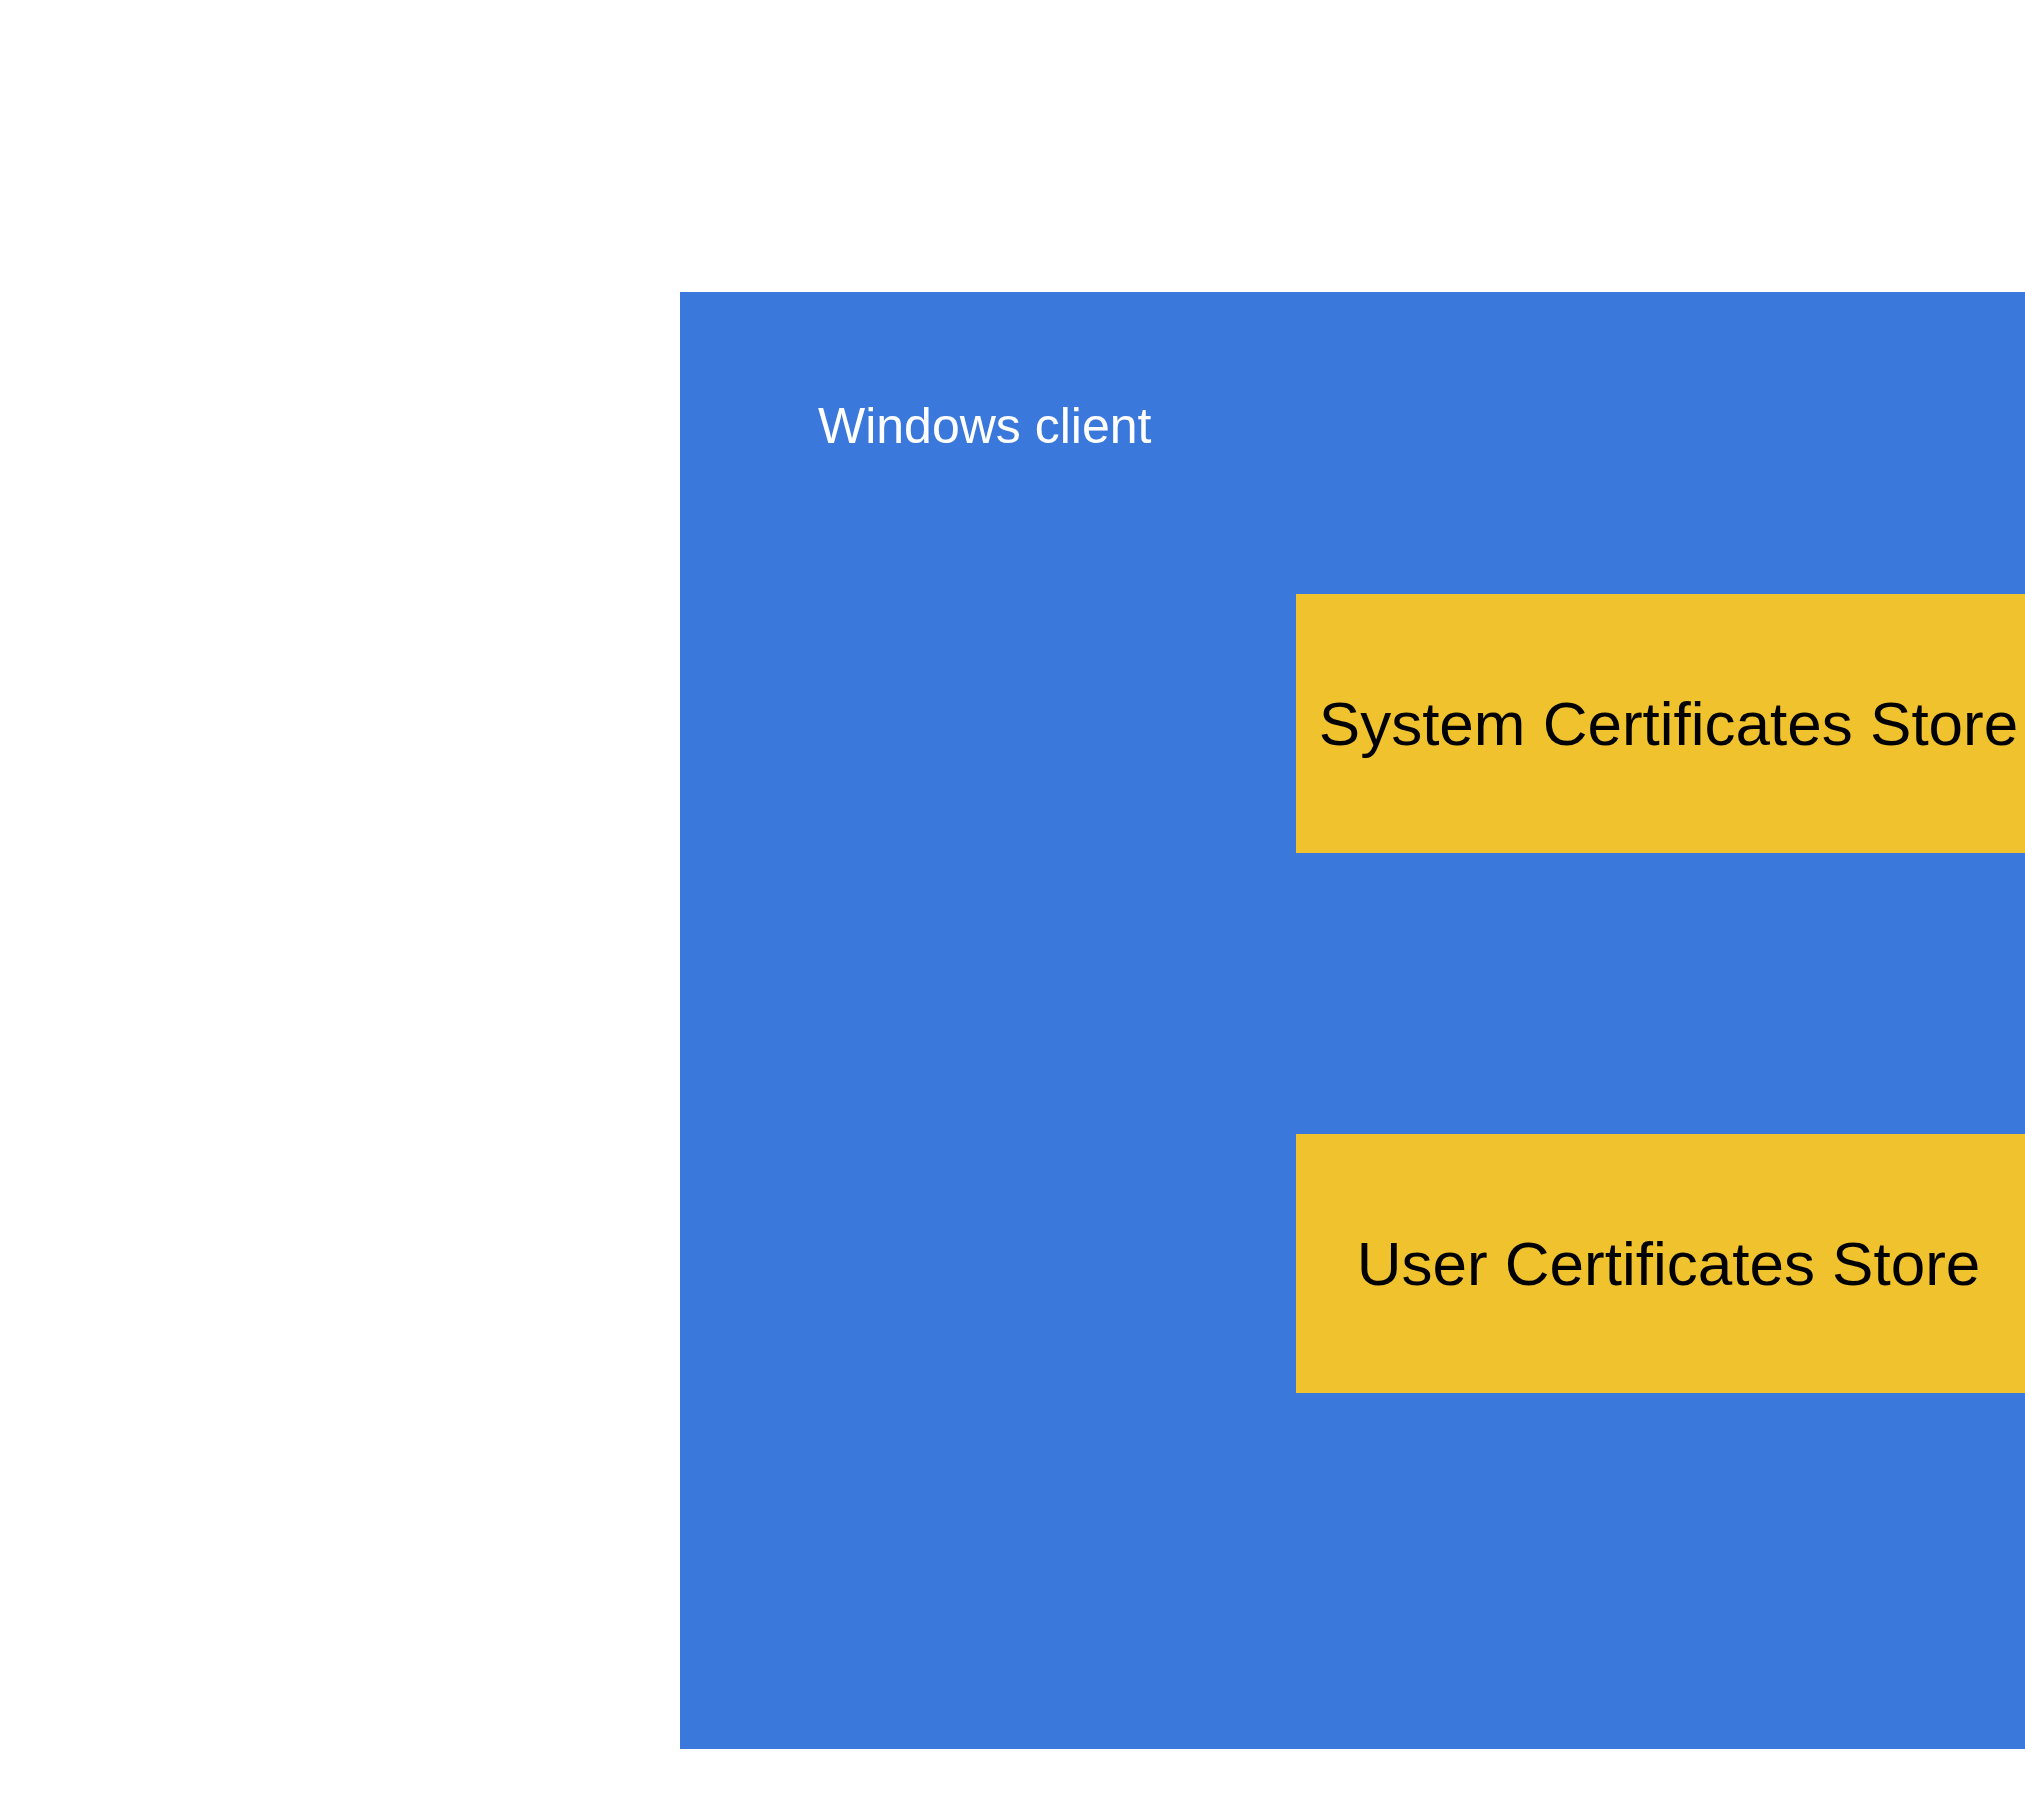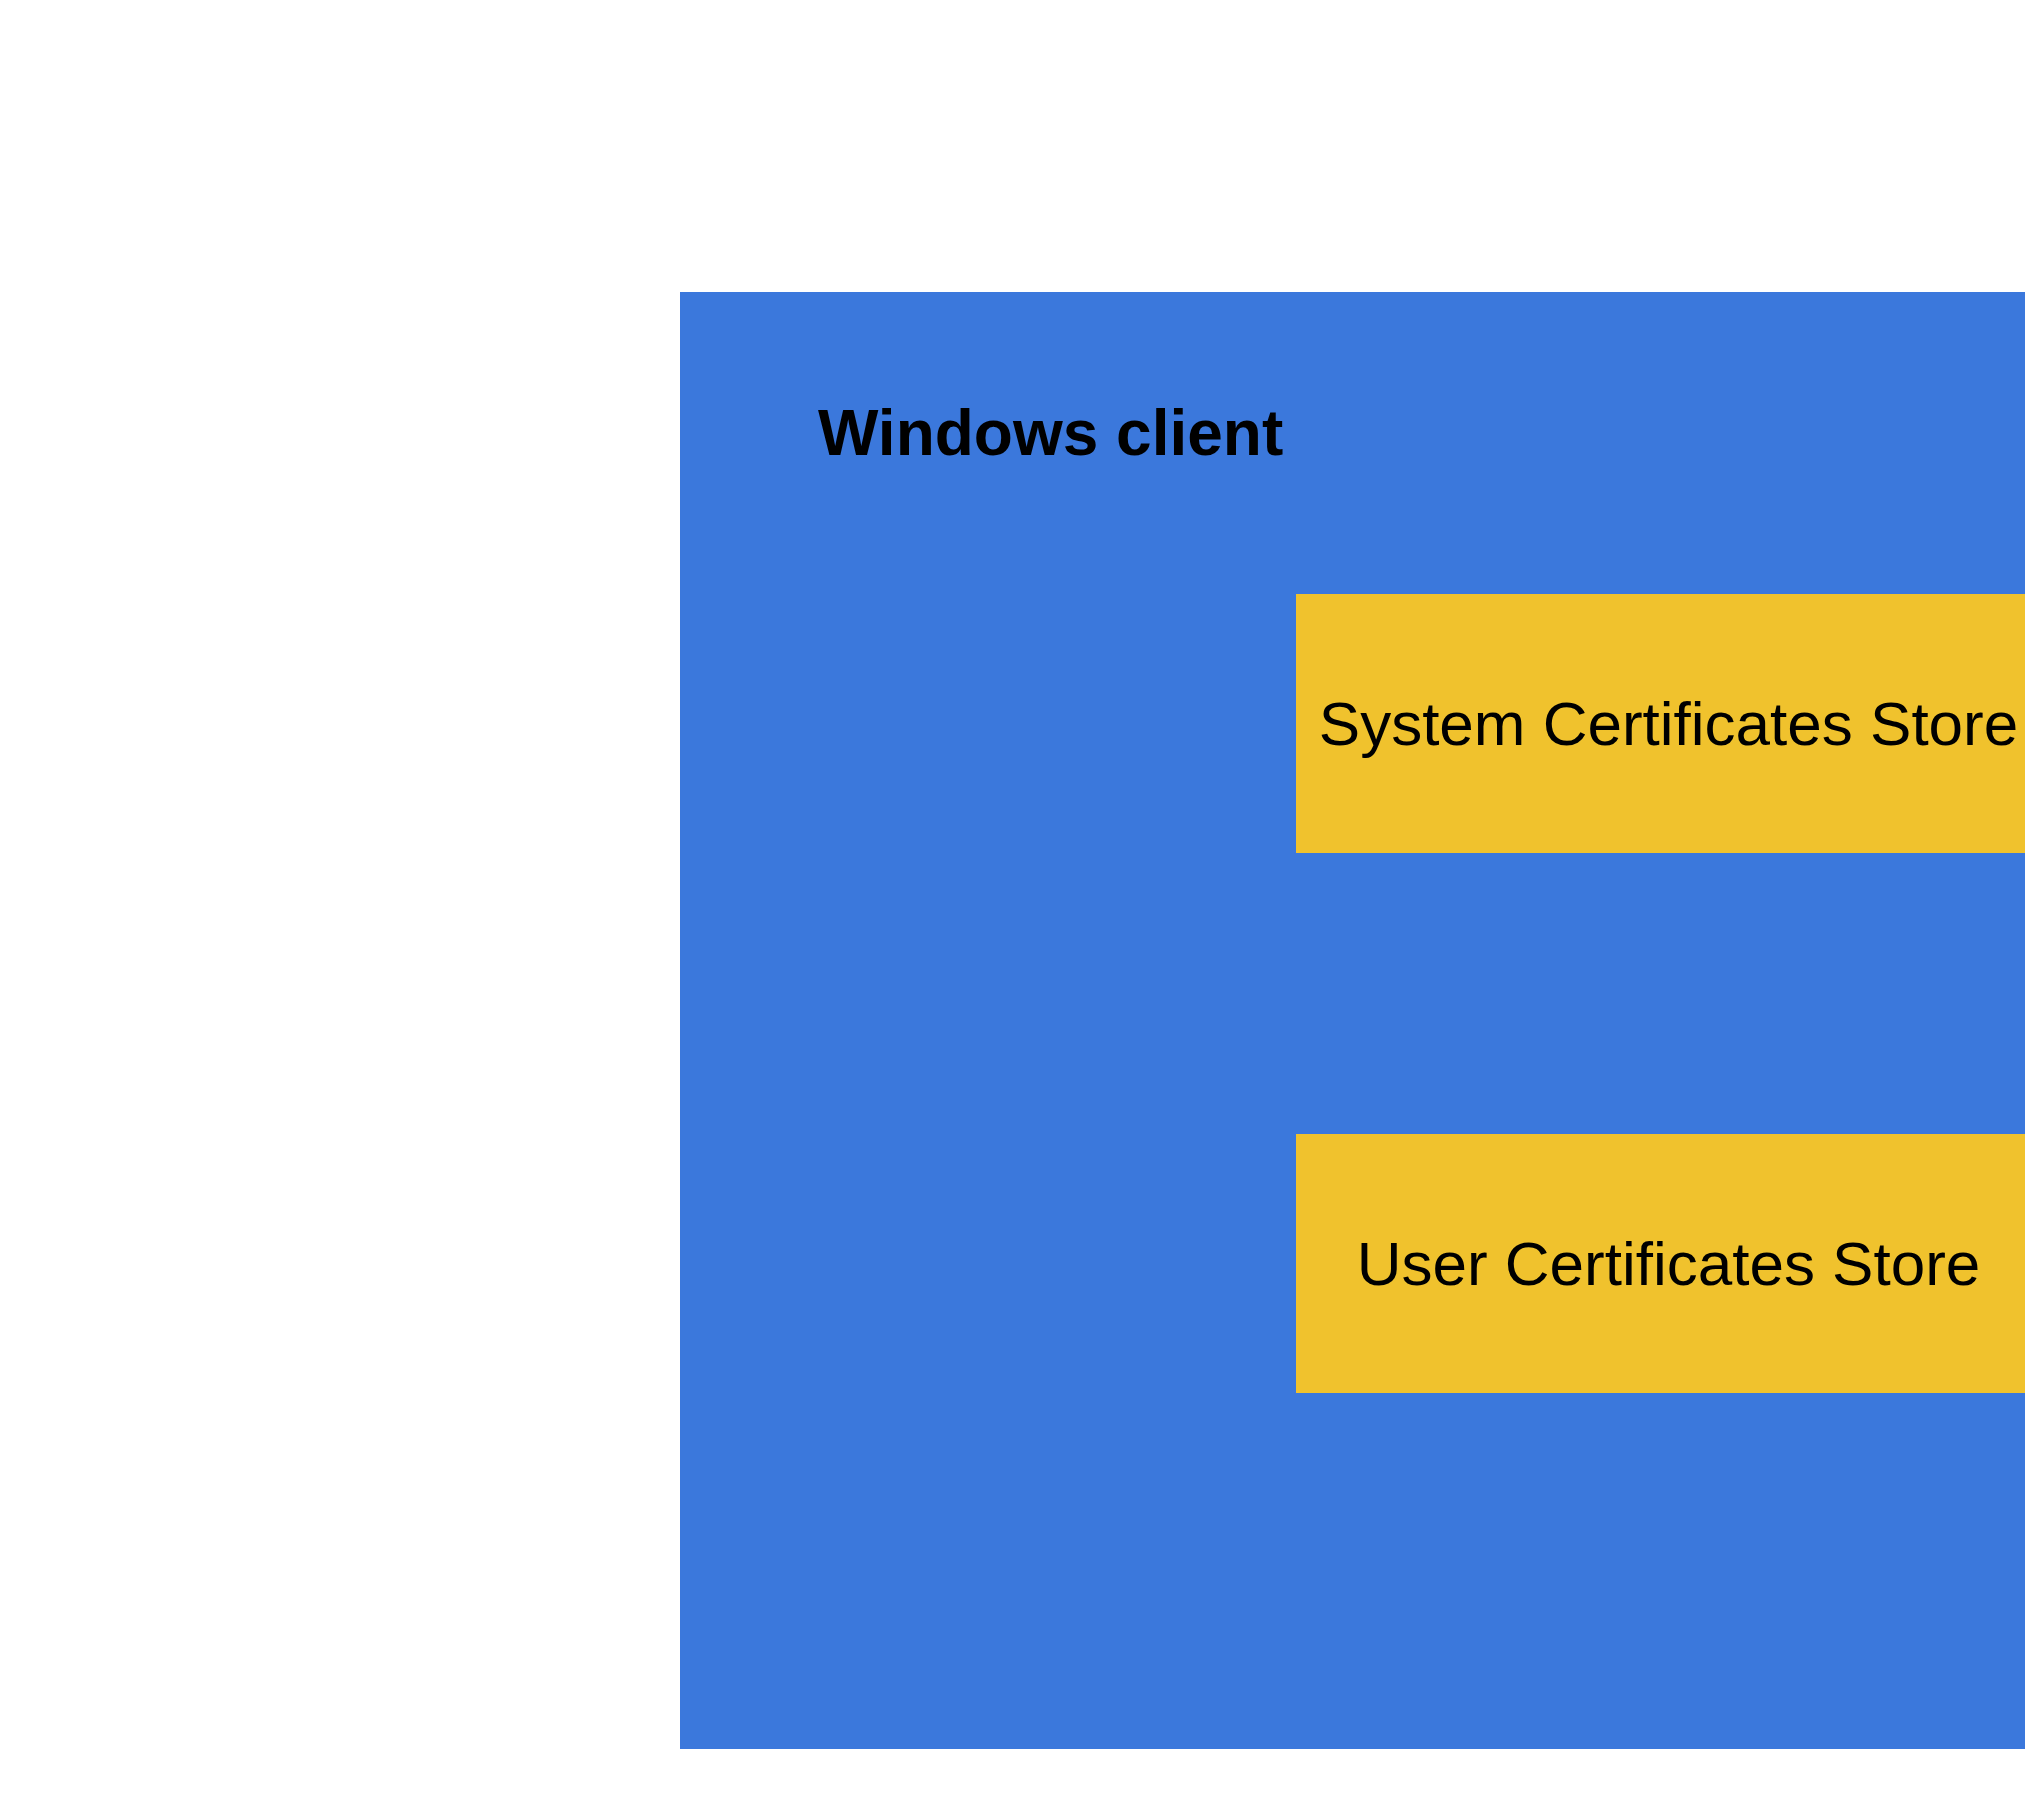--- a/index.html
+++ b/index.html
@@ -30,23 +30,23 @@
     top: 292px;
     width: 1458px;
     height: 1457px;
     background: #3b78dc;
   }
 
   .container-title {
     position: absolute;
     left: 138px;
     top: 109px;
-    font-size: 64px;
-    font-weight: bold;
-    color: #000000;
+    font-size: 50px;
+    font-weight: normal;
+    color: #ffffff;
     white-space: pre;
     line-height: 1;
   }
 
   
   .store-box {
     position: absolute;
     background: #f0c22d;
     display: flex;
     align-items: center;

